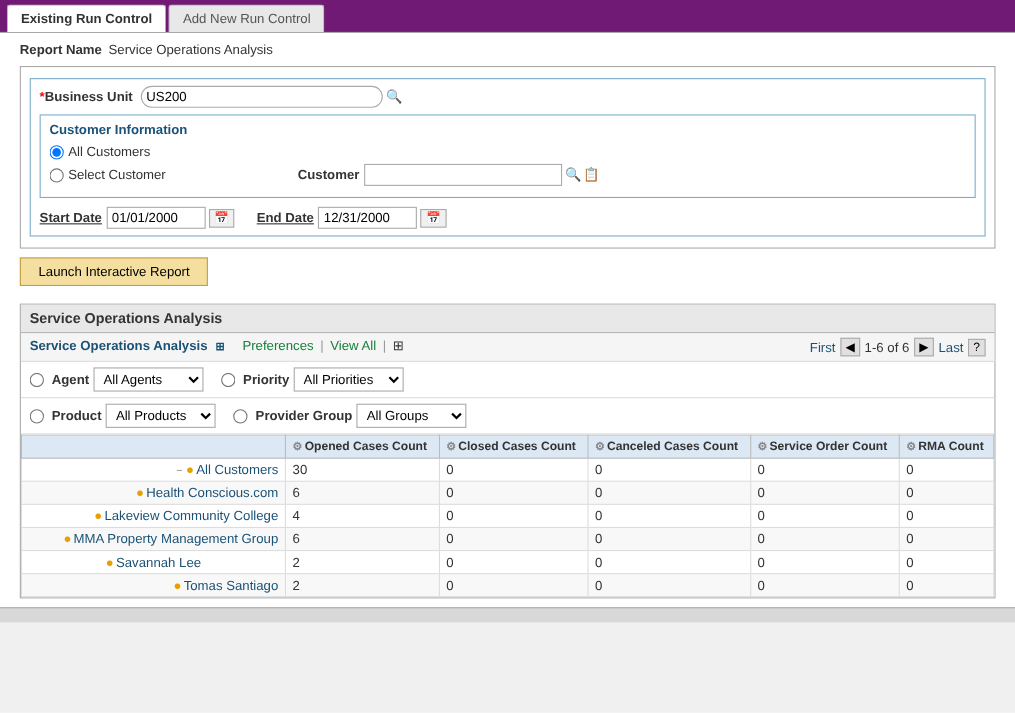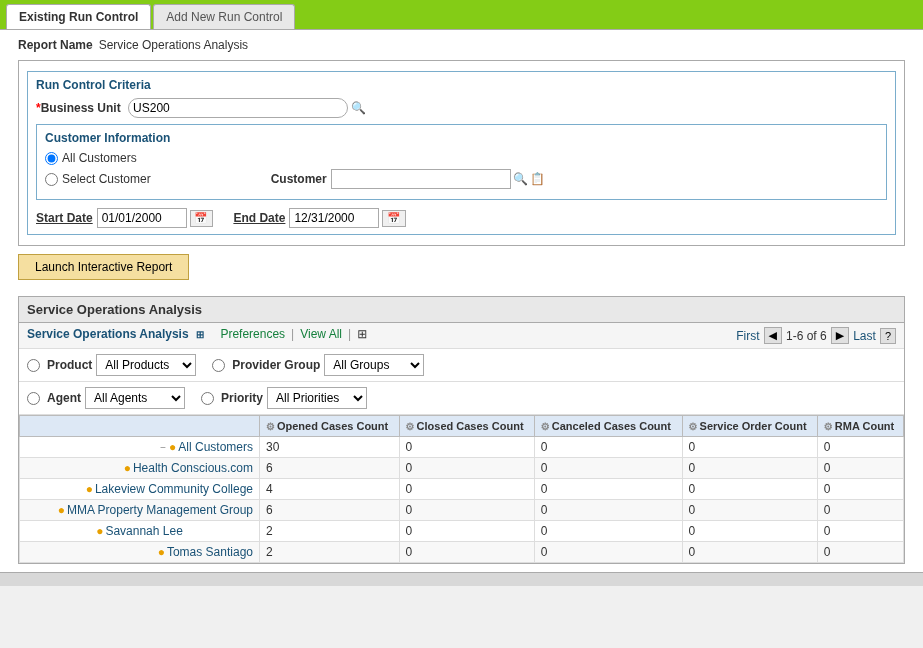--- a/index.html
+++ b/index.html
@@ -1,18 +1,18 @@
 <!DOCTYPE html>
 <html><head>
   <meta charset="utf-8">
   <style>
     * { box-sizing: border-box; margin: 0; padding: 0; }
     body { font-family: Arial, Helvetica, sans-serif; font-size: 12px; background: #f0f0f0; color: #333; }
 
-    .tabs-bar { display: flex; align-items: flex-end; padding: 4px 6px 0 6px; background: #84cc16; border-bottom: 1px solid #aaa; }
+    .tabs-bar { display: flex; align-items: flex-end; padding: 4px 6px 0 6px; background: #701a75; border-bottom: 1px solid #aaa; }
     .tab { padding: 5px 12px; border: 1px solid #aaa; border-bottom: none; cursor: pointer; font-size: 12px; margin-right: 2px; border-radius: 3px 3px 0 0; }
     .tab.active { background: #fff; font-weight: bold; }
     .tab.inactive { background: #e8e8e8; color: #555; }
 
     .page-content { background: #fff; padding: 8px 18px; }
 
     .report-name-row { display: flex; align-items: center; margin-bottom: 8px; }
     .report-name-label { font-weight: bold; margin-right: 6px; font-size: 12px; }
     .report-name-value { font-size: 12px; }
 
@@ -91,21 +91,20 @@
 
   <div class="report-name-row">
     <span class="report-name-label">Report Name</span>
     <span class="report-name-value">Service Operations Analysis</span>
   </div>
 
   <div class="section-box">
 
 
     <div class="nested-box">
-      <div class="nested-title">Run Control Criteria</div>
 
       <div class="field-row">
         <span class="field-label field-required">Business Unit&nbsp;</span>
         <input type="text" class="field-input field-input-wide" value="US200" style="">
         <span class="search-icon-btn">🔍</span>
       </div>
 
       <div class="nested-box">
         <div class="nested-title">Customer Information</div>
 
@@ -167,48 +166,48 @@
         <button class="nav-arrow">◀</button>
         <span class="nav-count">1-6 of 6</span>
         <button class="nav-arrow">▶</button>
         <a class="nav-first-last">Last</a>
         <button class="help-icon">?</button>
       </div>
     </div>
 
     <div class="filter-row">
       <div class="filter-item">
+        <input type="radio" name="filter2" class="filter-radio" style="">
+        <span class="filter-label">Agent</span>
+        <select class="filter-select">
+          <option>All Agents</option>
+        </select>
+      </div>
+      <div class="filter-item">
+        <input type="radio" name="filter2" class="filter-radio" style="">
+        <span class="filter-label">Priority</span>
+        <select class="filter-select">
+          <option>All Priorities</option>
+        </select>
+      </div>
+    </div>
+
+    <div class="filter-row">
+      <div class="filter-item">
         <input type="radio" name="filter1" class="filter-radio" style="">
         <span class="filter-label">Product</span>
         <select class="filter-select">
           <option>All Products</option>
         </select>
       </div>
       <div class="filter-item">
         <input type="radio" name="filter1" class="filter-radio" style="">
         <span class="filter-label">Provider Group</span>
         <select class="filter-select">
           <option>All Groups</option>
-        </select>
-      </div>
-    </div>
-
-    <div class="filter-row">
-      <div class="filter-item">
-        <input type="radio" name="filter2" class="filter-radio" style="">
-        <span class="filter-label">Agent</span>
-        <select class="filter-select">
-          <option>All Agents</option>
-        </select>
-      </div>
-      <div class="filter-item">
-        <input type="radio" name="filter2" class="filter-radio" style="">
-        <span class="filter-label">Priority</span>
-        <select class="filter-select">
-          <option>All Priorities</option>
         </select>
       </div>
     </div>
 
     <div style="overflow-x:auto;">
       <table class="data-table">
         <thead>
           <tr>
             <th style="width:240px;"></th>
             <th><span class="col-header-icon">⚙</span><span>Opened Cases Count</span></th>

